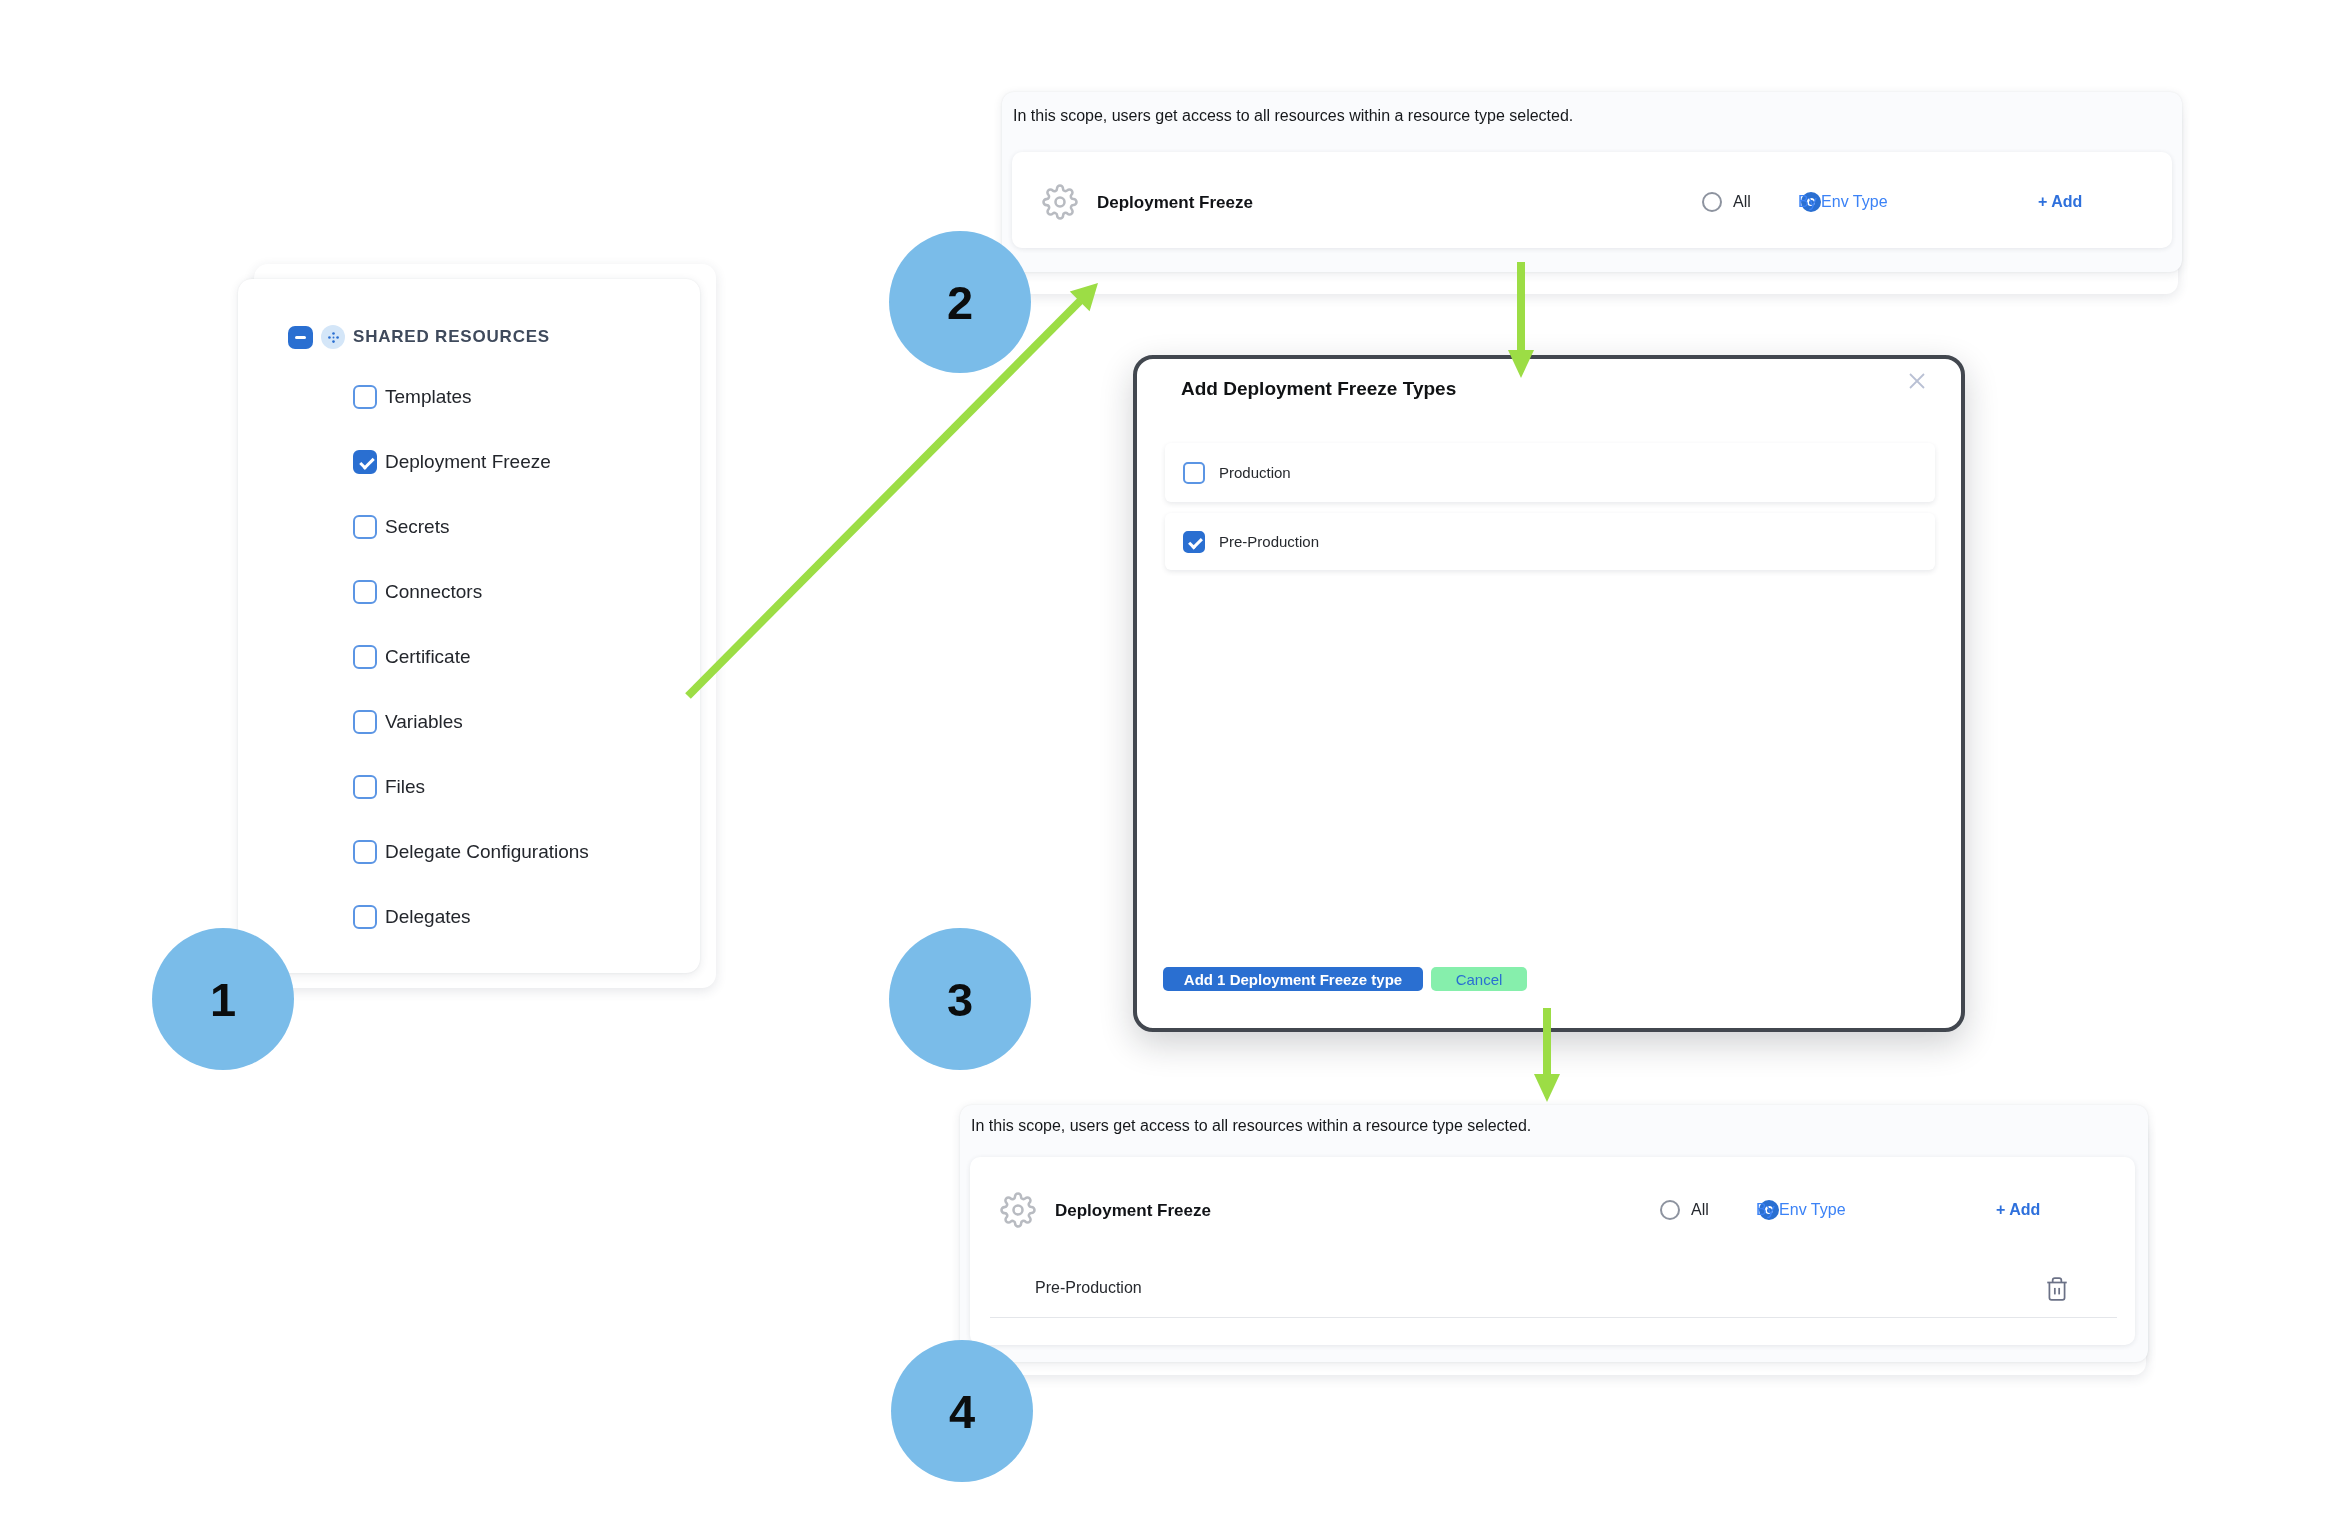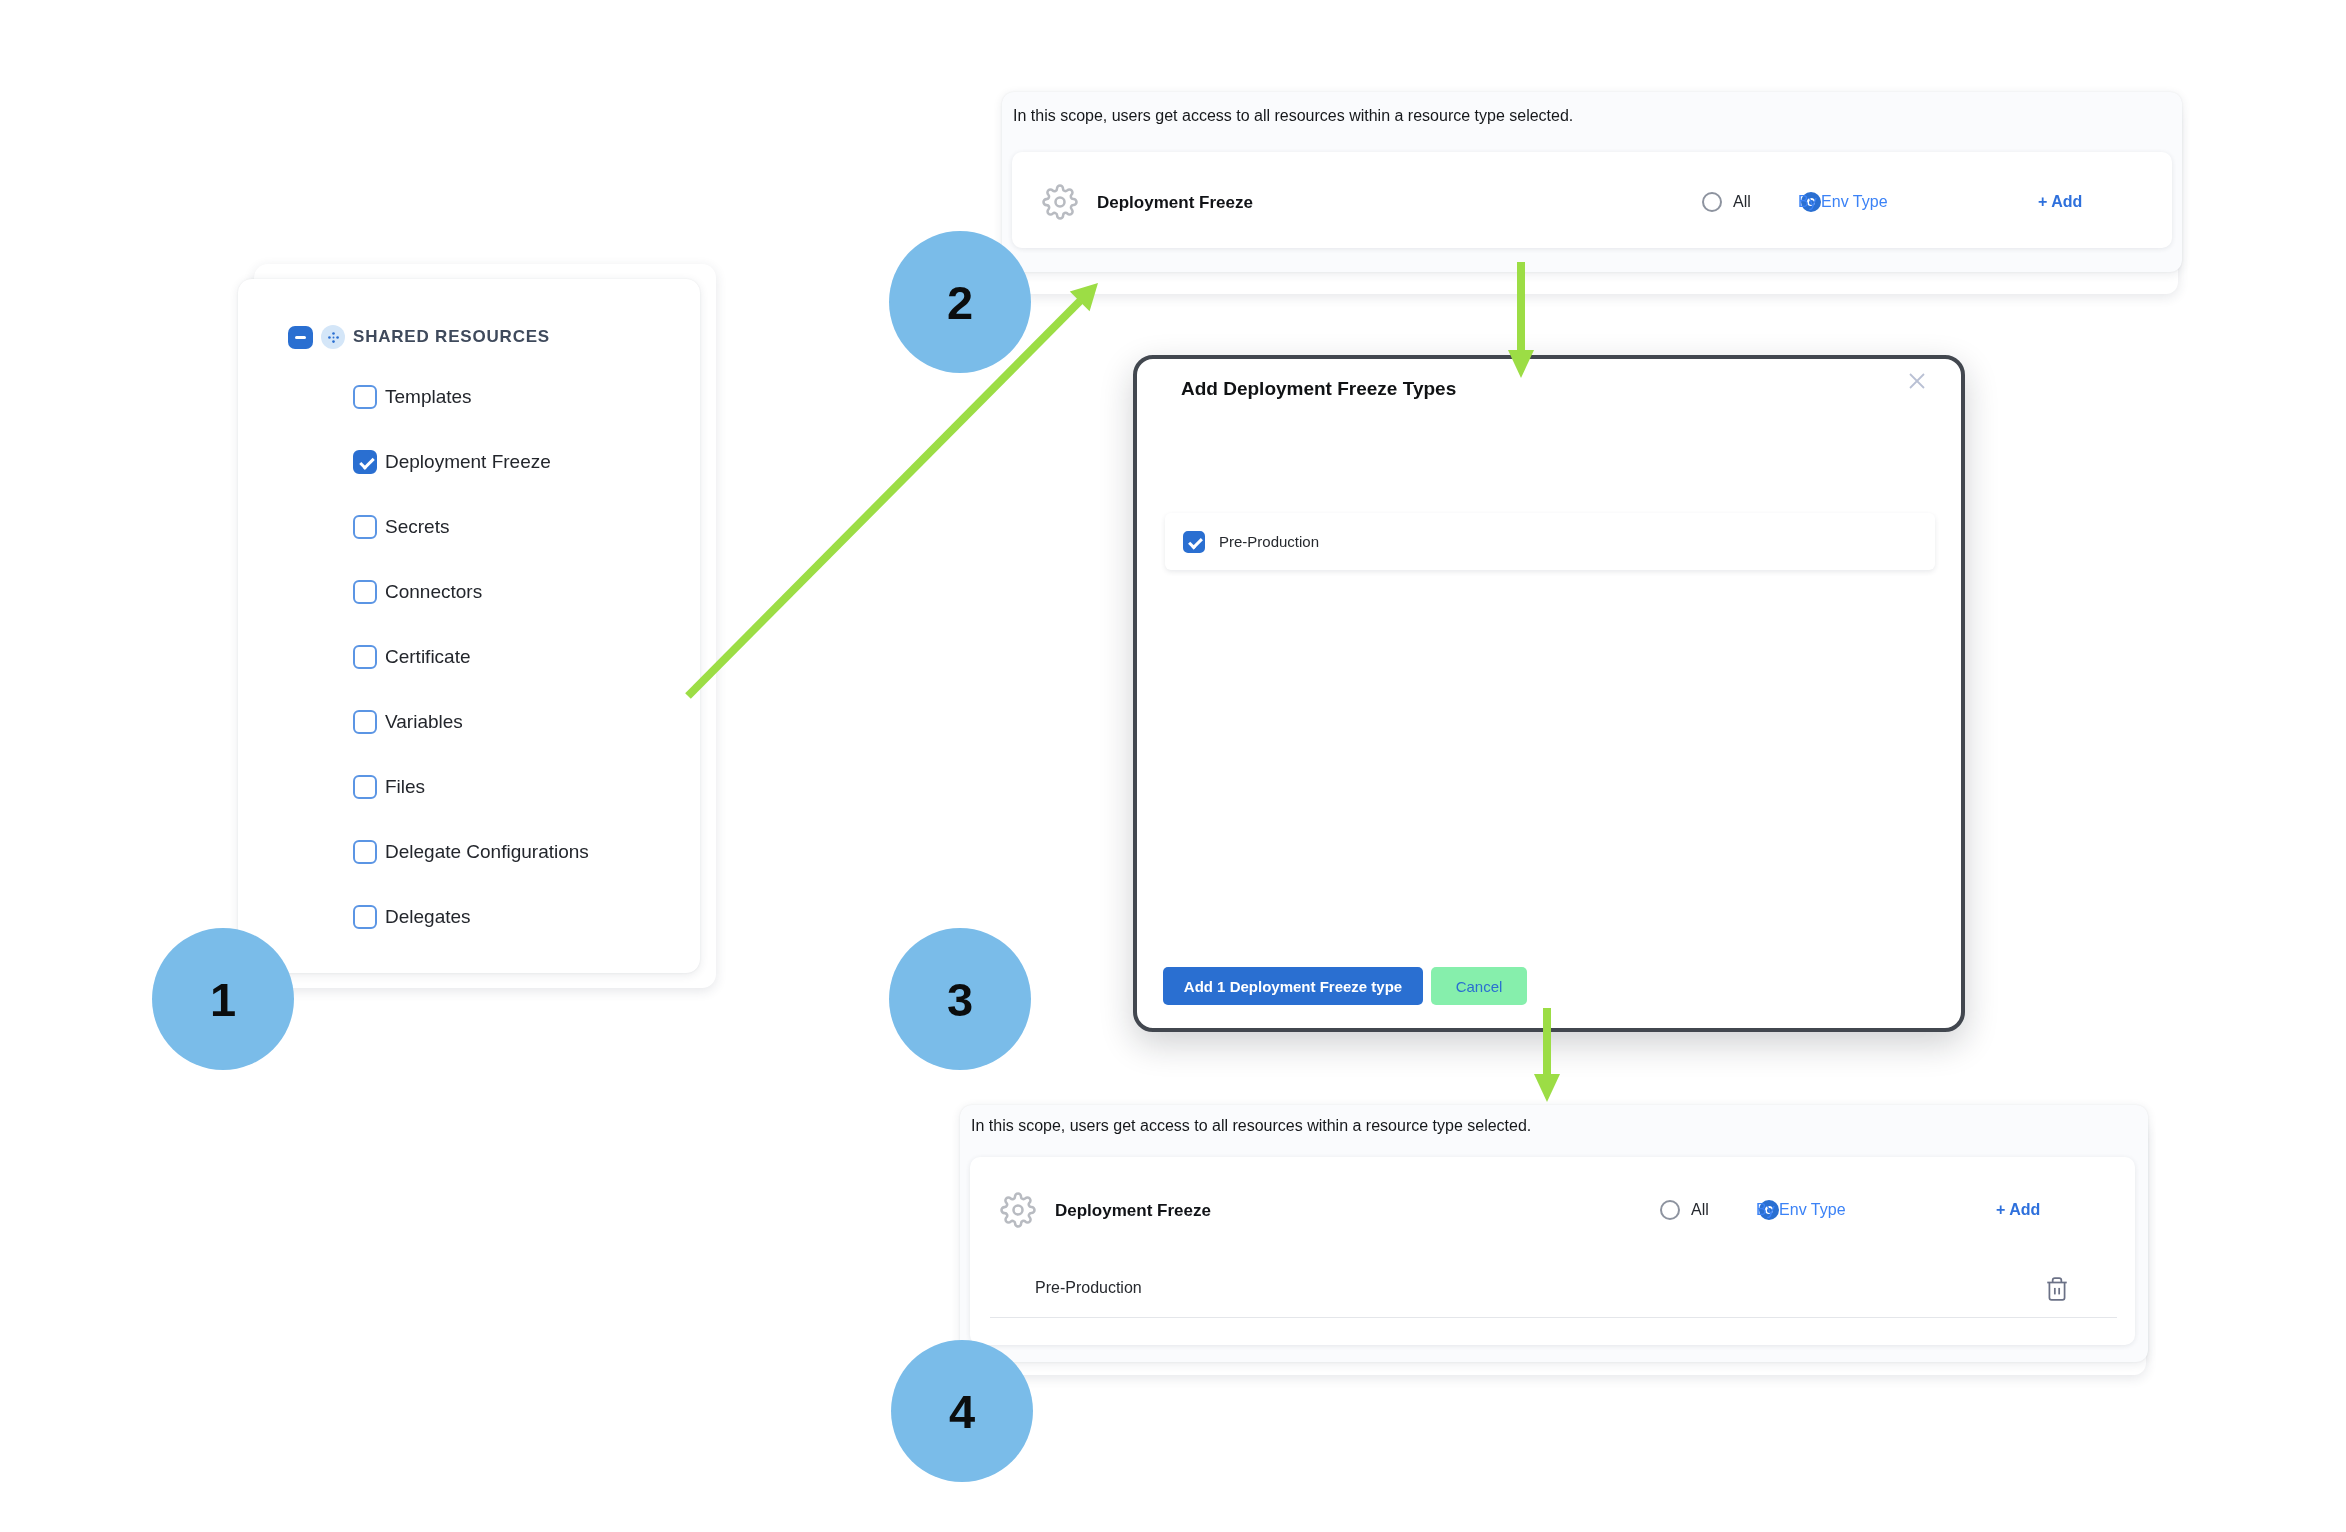--- a/index.html
+++ b/index.html
@@ -66,21 +66,21 @@
   
   .modal { position:absolute; left:1133px; top:355px; width:832px; height:677px; background:#fff;
            border:4px solid #42474f; border-radius:20px; box-shadow:0 12px 34px rgba(20,25,35,.20); z-index:3; }
   .modal-title { position:absolute; left:44px; top:19px; font-size:19px; font-weight:700; color:#101214; }
   .modal-close { position:absolute; right:32px; top:10px; width:24px; height:24px; stroke:#b9c0d4; stroke-width:1.8; }
   .opt-row { position:absolute; left:28px; width:770px; background:#fff; border-radius:6px;
              box-shadow:0 2px 5px rgba(40,50,70,.10); display:flex; align-items:center; gap:14px; padding-left:18px; }
   .opt-row .lbl { font-size:15px; color:#26292e; }
   .opt-row.r1 { top:84px;  height:59px; }
   .opt-row.r2 { top:154px; height:57px; }
-  .btn { position:absolute; height:38px; border-radius:5px; display:flex; align-items:center; justify-content:center; font-size:15px; }
+  .btn { position:absolute; height:24px; border-radius:5px; display:flex; align-items:center; justify-content:center; font-size:15px; }
   .btn-primary { left:26px; top:608px; width:260px; background:#2a6fd1; color:#fff; font-weight:700; }
   .btn-cancel  { left:294px; top:608px; width:96px; background:#86efac; color:#2a6fd1; }
 
   
   .step { position:absolute; width:142px; height:142px; border-radius:50%; background:#7abce9;
           display:flex; align-items:center; justify-content:center; font-size:47px; font-weight:700; color:#0b0d0e; z-index:6; }
   .step1 { left:152px; top:928px; }
   .step2 { left:889px; top:231px; }
   .step3 { left:889px; top:928px; }
   .step4 { left:891px; top:1340px; }
@@ -184,20 +184,24 @@
       <div class="radio-lbl-env">By Env Type</div>
       <div class="add-link">+ Add</div>
     </div>
   </div>
 
   <div class="modal">
     <div class="modal-title">Add Deployment Freeze Types</div>
     <svg class="modal-close">
         <use href="#i-close"></use>
       </svg>
+    <div class="opt-row r1">
+      <div class="cb sm"></div>
+      <div class="lbl">Production</div>
+    </div>
     <div class="opt-row r2">
       <div class="cb sm checked"></div>
       <div class="lbl">Pre-Production</div>
     </div>
     <div class="btn btn-primary">Add 1 Deployment Freeze type</div>
     <div class="btn btn-cancel">Cancel</div>
   </div>
 
   <div class="card shadow-back scope-back-bot"></div>
   <div class="card shadow-soft scope-outer-bot">

